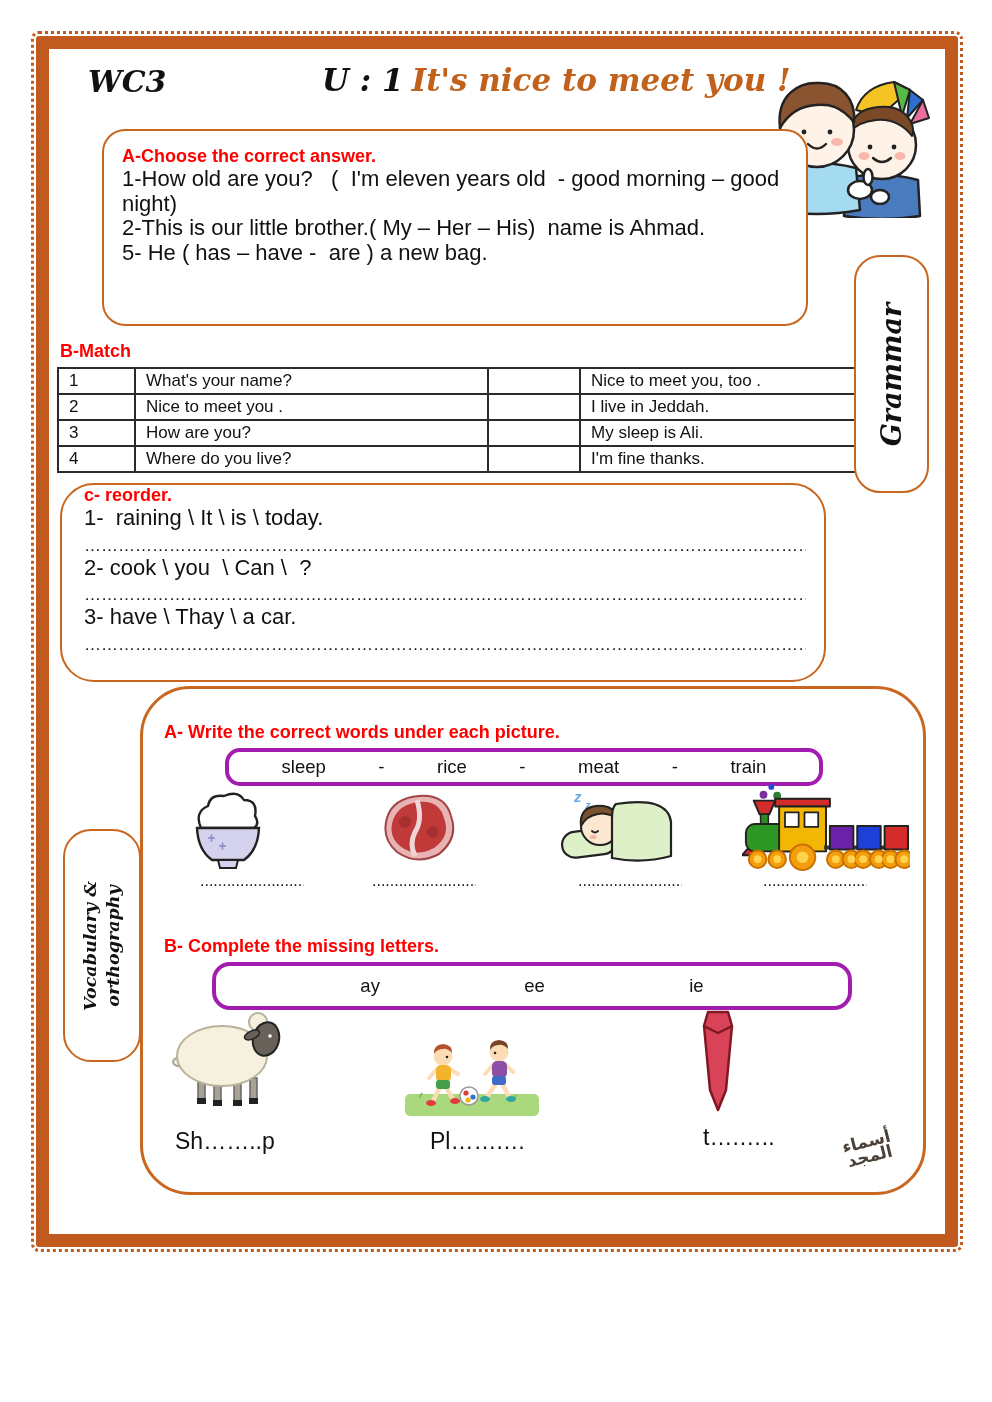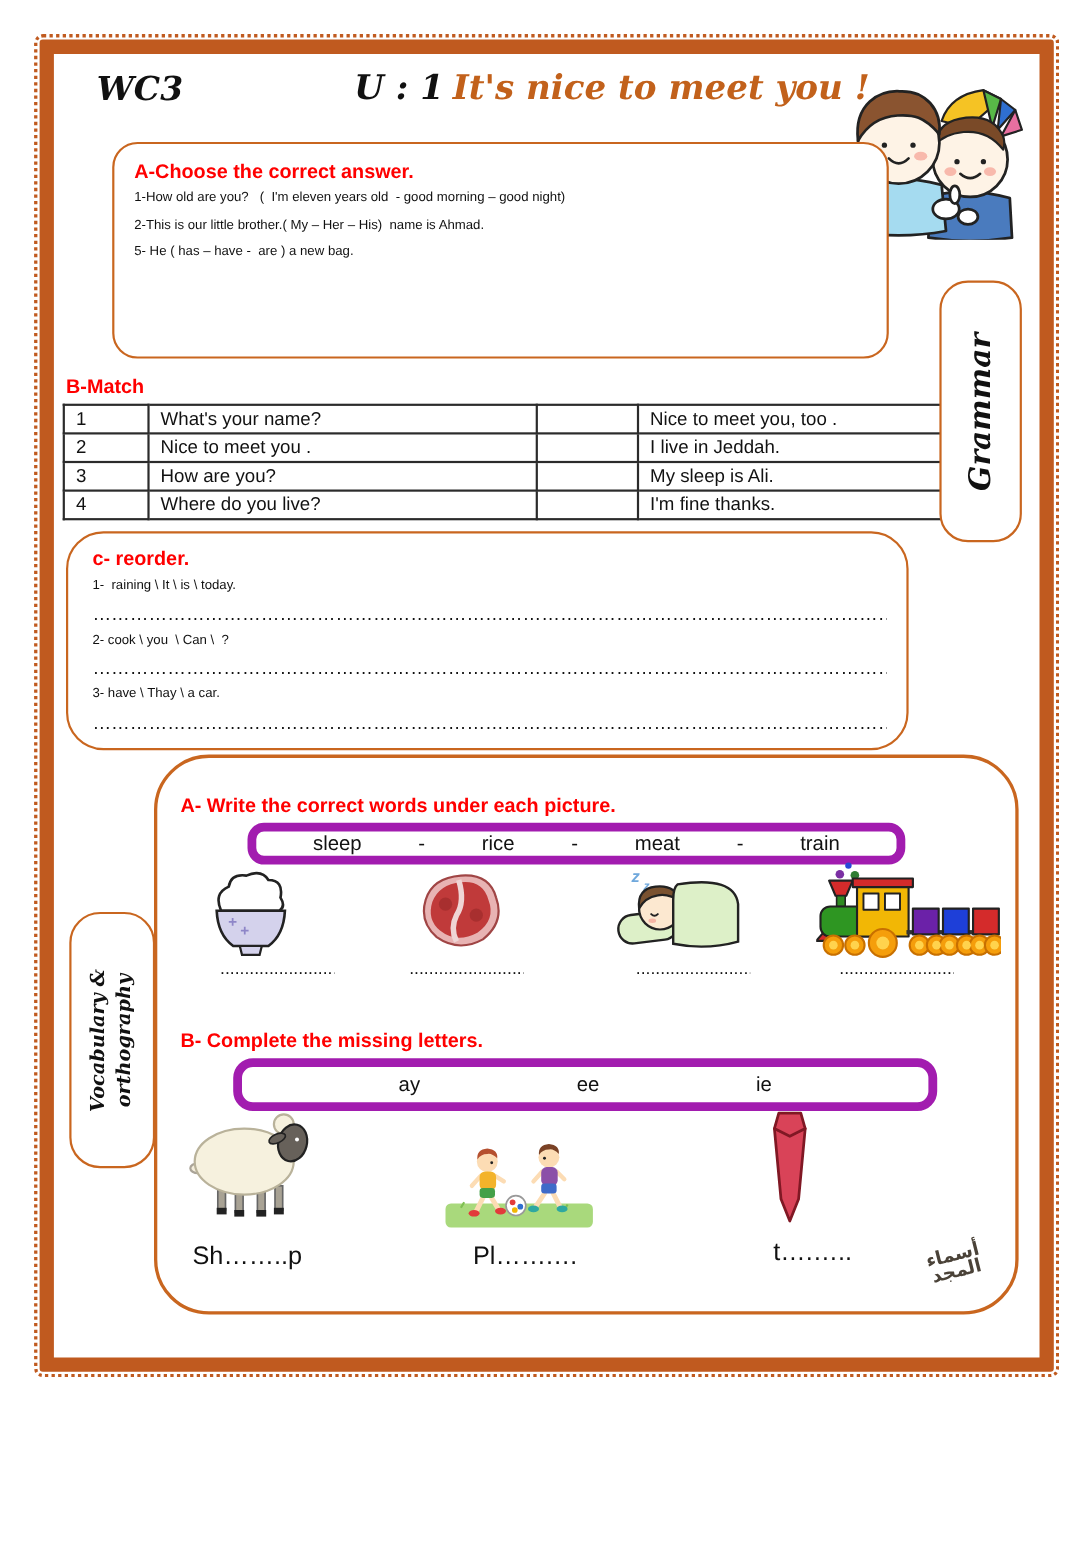--- a/index.html
+++ b/index.html
@@ -12,40 +12,40 @@
     border:13px solid #C05A1F; box-sizing:border-box; border-radius:3px;
     outline:3px dotted #C05A1F; outline-offset:2px;
   }
   .script { font-family:"DejaVu Serif", serif; font-style:italic; font-weight:bold; }
   .code { position:absolute; left:88px; top:64px; font-size:30px; }
   .unit { position:absolute; left:322px; top:62px; font-size:31px; white-space:pre; }
   .unit .u-name { color:#C2611B; margin-left:8px; }
   .red { color:#FF0000; font-weight:bold; font-size:18px; }
   .box { position:absolute; background:#fff; border:2px solid #C9661F; box-sizing:border-box; }
   .box-choose { left:64px; top:129px; width:706px; height:197px; border-radius:23px; padding:15px 18px 0 18px;margin-left:38px; }
-  .bline { font-size:12px; line-height:24.5px; white-space:pre-wrap; }
+  .bline { font-size:22px; line-height:24.5px; white-space:pre-wrap; }
   .bmatch-title { position:absolute; left:60px; top:341px; }
   table.match { position:absolute; left:57px; top:367px; border-collapse:collapse; table-layout:fixed; width:772px; }
   table.match td { border:2px solid #2b2b2b; font-size:17px; height:22px; padding:1px 4px 1px 10px; overflow:hidden; white-space:nowrap; }
   td.c-num { width:61px; padding-left:12px; }
   td.c-q { width:337px; }
   td.c-blank { width:76px; }
   td.c-a { width:298px; padding-left:8px;margin-left:41px; }
   .tab { position:absolute; background:#fff; border:2.5px solid #C9661F; box-sizing:border-box;
          display:flex; align-items:center; justify-content:center; }
   .tab-grammar { left:854px; top:255px; width:75px; height:238px; border-radius:26px; }
   .tab-grammar .vtext { transform:rotate(-90deg); white-space:nowrap; font-size:27px; }
   .tab-vocab { left:63px; top:829px; width:78px; height:233px; border-radius:28px; }
   .tab-vocab .vtext2 { transform:rotate(-90deg); white-space:nowrap; font-size:17.5px; line-height:23px; text-align:center; }
-  .box-reorder { left:60px; top:483px; width:766px; height:199px; border-radius:34px; padding:13px 0 0 22px; }
+  .box-reorder { left:60px; top:483px; width:766px; height:199px; border-radius:34px; padding:0 0 0 22px; }
   .dots { font-size:17px; width:722px; white-space:nowrap; overflow:hidden; margin-top:5px; color:#111; }
   .box-vocab { left:140px; top:686px; width:786px; height:509px; border-radius:50px; border-width:3px; }
   .vtitle-a { position:absolute; left:164px; top:722px; }
   .vtitle-b { position:absolute; left:164px; top:936px; }
-  .bank { position:absolute; background:#fff; border:8px solid #a21caf; display:flex; align-items:center;
+  .bank { position:absolute; background:#fff; border:4px solid #a21caf; display:flex; align-items:center;
           justify-content:space-evenly; font-size:18.5px; box-sizing:border-box; }
   .bank-words { left:225px; top:748px; width:598px; height:38px; border-radius:15px; }
   .bank-letters { left:212px; top:962px; width:640px; height:48px; border-radius:18px; }
   .pic { position:absolute; }
   .dotline { position:absolute; top:872px; width:104px; overflow:hidden; white-space:nowrap; font-size:16px; }
   .fill-label { position:absolute; top:1128px; font-size:23px; white-space:pre; }
   .stamp { position:absolute; left:831px; top:1110px; width:74px; height:78px; transform:rotate(-14deg);
            color:#4A4238; font-weight:bold; font-size:17px; line-height:15px; text-align:center;
            display:flex; flex-direction:column; justify-content:center; font-family:"DejaVu Sans", sans-serif; }
   svg { display:block; }

